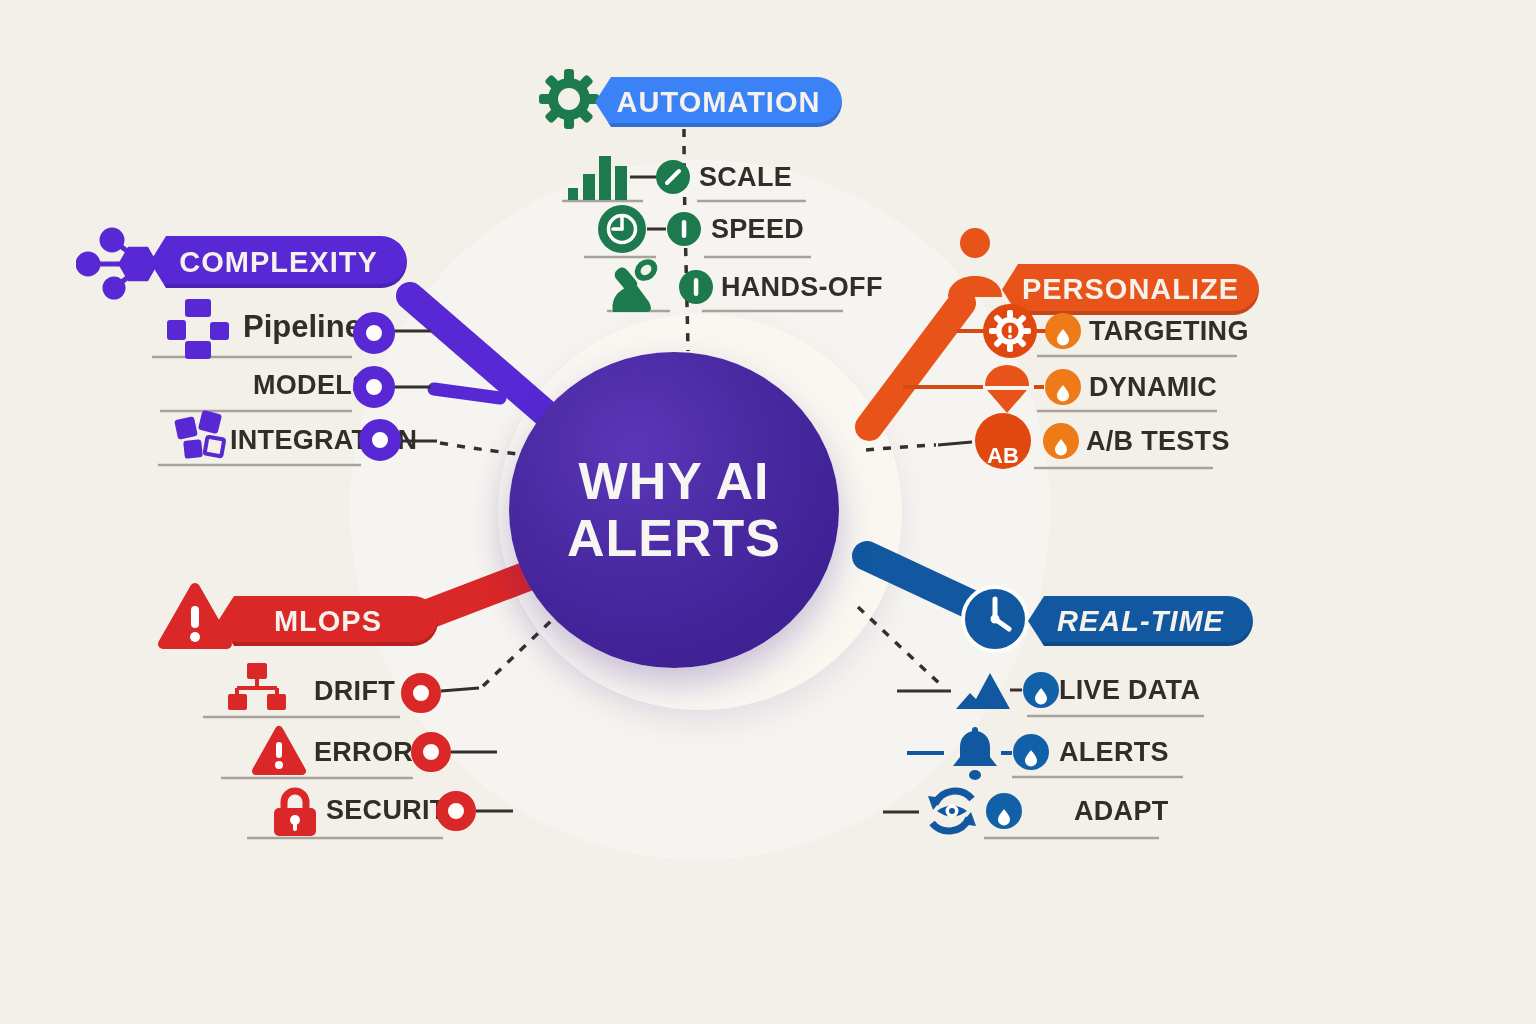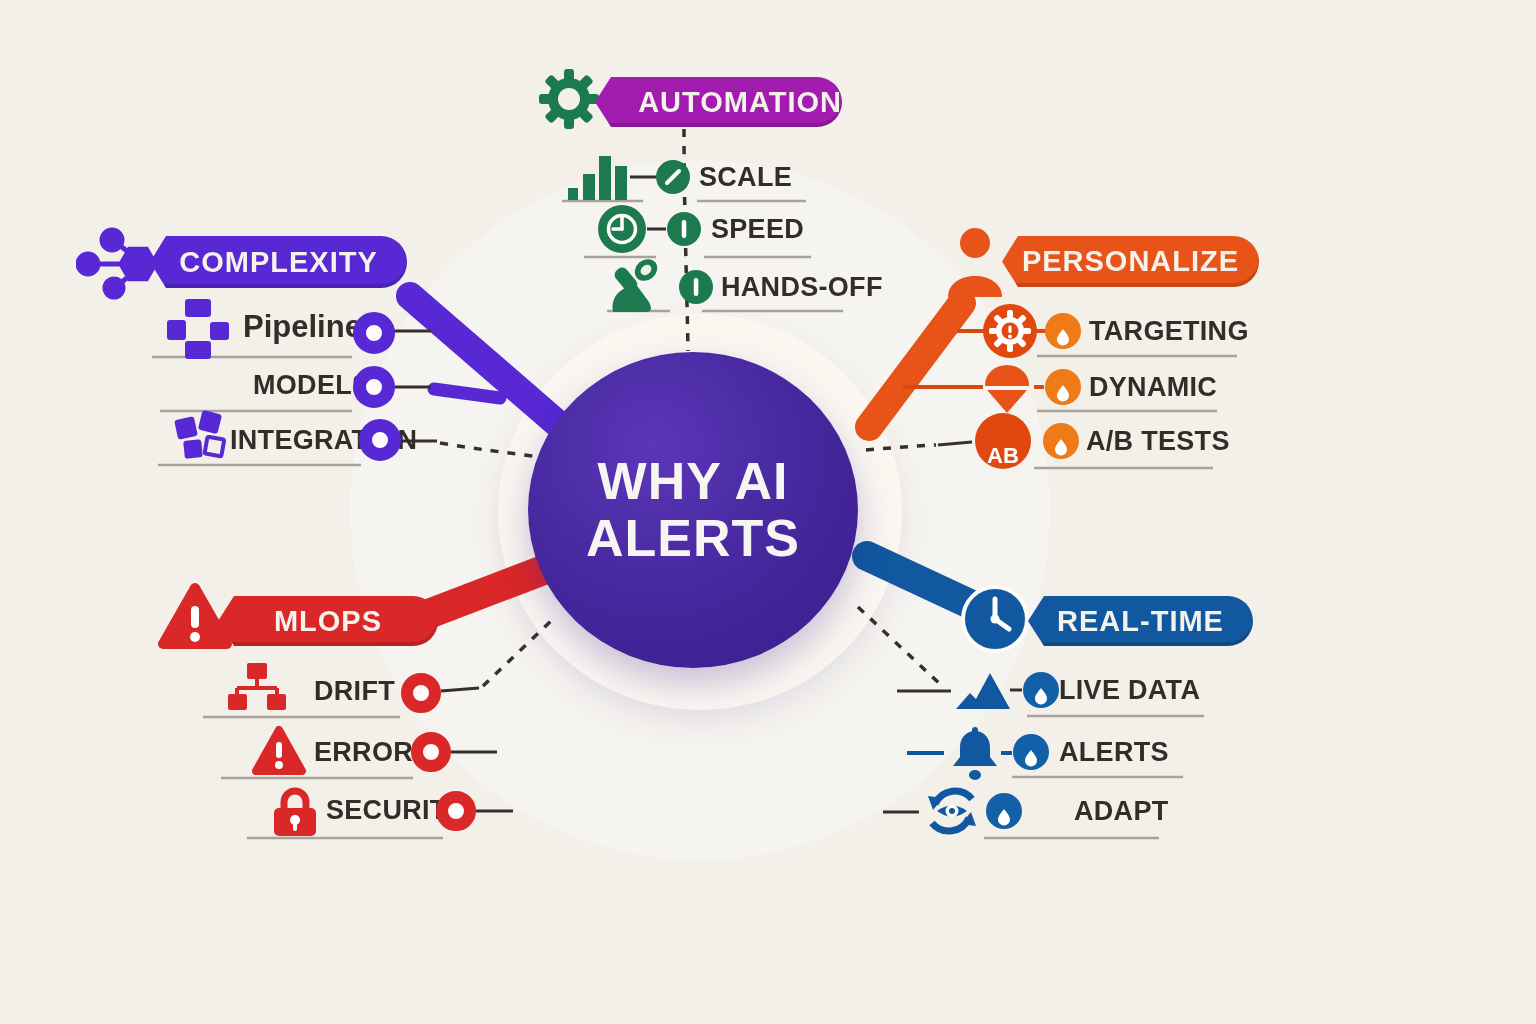--- a/index.html
+++ b/index.html
@@ -7,40 +7,40 @@
     position:relative;width:1536px;height:1024px;overflow:hidden;
     background:#f3f0ea;
     font-family:"Liberation Sans", sans-serif;
   }
   .abs{position:absolute;}
   .halo-outer{left:350px;top:160px;width:700px;height:700px;border-radius:50%;
     background:rgba(255,255,255,0.30);}
   .halo{left:498px;top:314px;width:404px;height:396px;border-radius:50%;
     background:#faf7f1;box-shadow:0 14px 30px rgba(80,60,140,0.10);}
   .center-circle{
-    left:528px;top:352px;width:330px;height:316px;border-radius:50%;
+    left:509px;top:352px;width:330px;height:316px;border-radius:50%;
     background:radial-gradient(circle at 38% 30%, #5b37b8 0%, #47289f 48%, #381c8b 100%);
     display:flex;flex-direction:column;align-items:center;justify-content:center;
     box-shadow:0 16px 34px rgba(56,28,139,0.25);z-index:2;
   }
   .center-circle span{
     color:#f7f5f1;font-weight:800;font-size:52px;line-height:1.1;
     letter-spacing:1px;text-align:center;
   }
   .overlay{position:absolute;left:0;top:0;z-index:1;}
   .pill{
     position:absolute;display:flex;align-items:center;justify-content:center;
     color:#f5f2ec;font-weight:800;font-size:29px;letter-spacing:1px;white-space:nowrap;
     border-radius:6px 26px 26px 6px;
     clip-path:polygon(16px 0,100% 0,100% 100%,16px 100%,0 50%);
     box-shadow:inset 0 -4px 0 rgba(0,0,0,0.15);
     z-index:3;
   }
-  .p-green{background:#a21caf;justify-content:flex-end;} .p-purple{background:#5728d4;}
-  .p-orange{background:#e8531a;} .p-red{background:#da2727;} .p-blue{background:#1158a0;}
+  .p-green{background:#3b82f6;} .p-purple{background:#5728d4;}
+  .p-orange{background:#e8531a;margin-top:28px;} .p-red{background:#da2727;} .p-blue{background:#1158a0;font-style:italic;}
   .lbl{
     position:absolute;font-weight:800;font-size:27px;color:#332d28;
     letter-spacing:.3px;white-space:nowrap;line-height:30px;z-index:3;
   }
   .lbl-mixed{font-size:31px;letter-spacing:0;}
   .icon{position:absolute;z-index:3;line-height:0;}
   .donut{position:absolute;border-radius:50%;background:#fdfcfa;z-index:3;box-sizing:border-box;}
   .donut-purple{border:13px solid #5728d4;width:42px;height:42px;}
   .donut-red{border:12px solid #da2727;width:40px;height:40px;}
   .badge{position:absolute;border-radius:50%;display:flex;align-items:flex-end;justify-content:center;z-index:3;}

